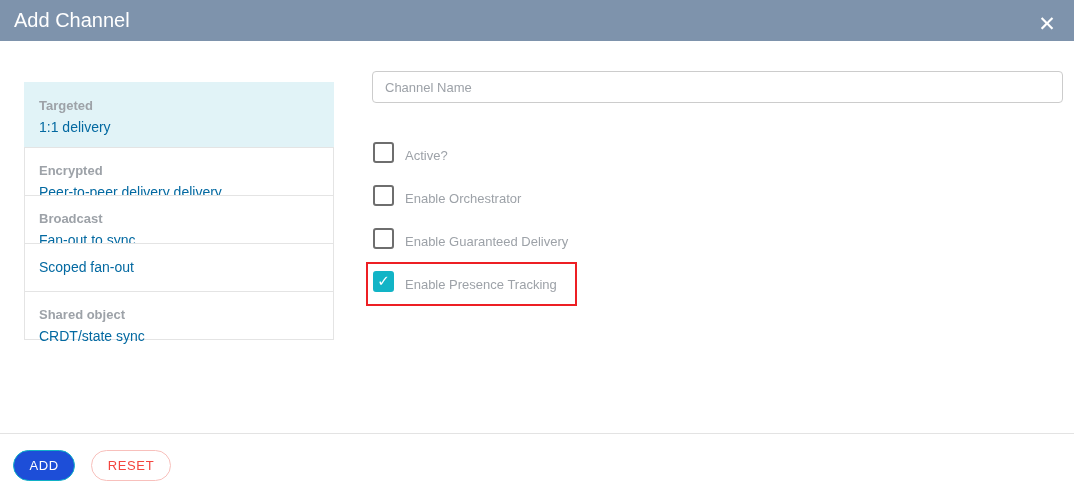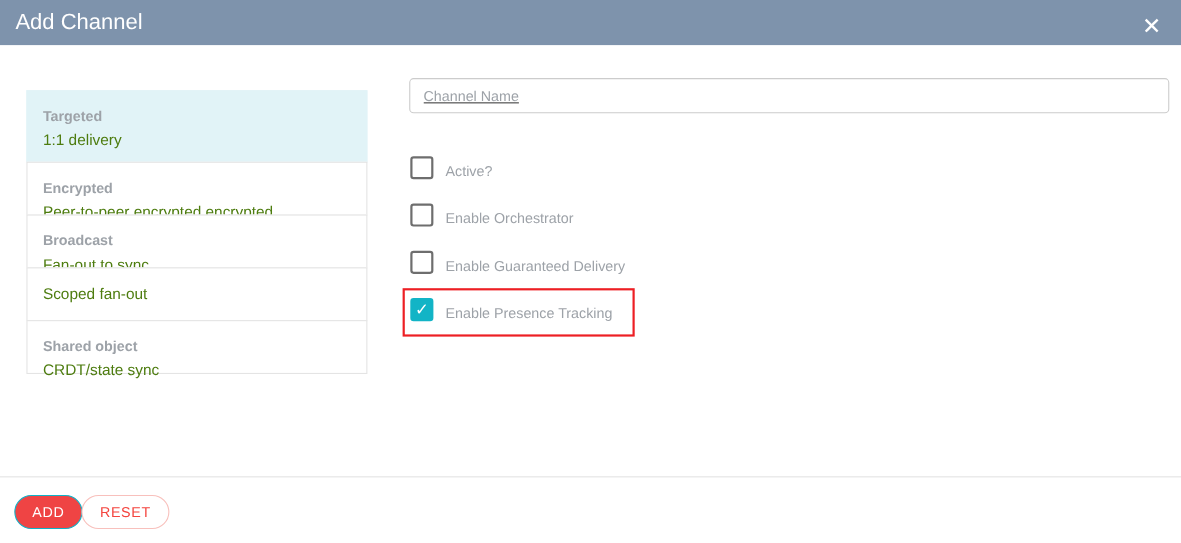--- a/index.html
+++ b/index.html
@@ -72,37 +72,36 @@
     border-color: #e1f3f7;
   }
   .type-title {
     font-size: 13px;
     font-weight: bold;
     color: #9da2a8;
     margin: 0 0 6px 0;
   }
   .type-sub {
     font-size: 14px;
-    color: #4d7c0f;
+    color: #0369a1;
     margin: 0;
   }
 
   
   .channel-name-input {
     position: absolute;
     left: 372px; top: 71px;
     width: 691px; height: 32px;
     border: 1px solid #cccccc;
     border-radius: 4px;
     padding: 0 12px;
     font-size: 13px;
     color: #424242;
     font-family: "Liberation Sans", "DejaVu Sans", sans-serif;
     outline: none;
-    text-decoration: underline;
   }
   .channel-name-input::placeholder { color: #9da2a8; opacity: 1; }
 
   .checkbox-row {
     position: absolute;
     left: 373px;
     height: 21px;
     display: flex;
     align-items: flex-end;
   }
@@ -163,27 +162,27 @@
     height: 31px;
     border-radius: 16px;
     font-size: 13px;
     letter-spacing: 0.6px;
     font-family: "Liberation Sans", "DejaVu Sans", sans-serif;
     cursor: pointer;
   }
   .add-btn {
     left: 13px;
     width: 62px;
-    background: #ef4444;
+    background: #1d4ed8;
     border: 1px solid #10b1c7;
     color: #ffffff;
     text-align: center;
   }
   .reset-btn {
-    left: 74px;
+    left: 91px;
     width: 80px;
     background: #ffffff;
     border: 1px solid #f8c0bc;
     color: #f4453f;
   }
 </style>
 </head>
 <body>
 
 <div class="dialog">
@@ -195,21 +194,21 @@
     </button>
   </header>
 
   <ul class="type-list">
     <li class="type-item selected">
       <div class="type-title">Targeted</div>
       <div class="type-sub">1:1 delivery</div>
     </li>
     <li class="type-item">
       <div class="type-title">Encrypted</div>
-      <div class="type-sub">Peer-to-peer encrypted encrypted</div>
+      <div class="type-sub">Peer-to-peer delivery delivery</div>
     </li>
     <li class="type-item">
       <div class="type-title">Broadcast</div>
       <div class="type-sub">Fan-out to sync</div>
     </li>
     <li class="type-item">
       <div class="type-sub">Scoped fan-out</div>
     </li>
     <li class="type-item">
       <div class="type-title">Shared object</div>

